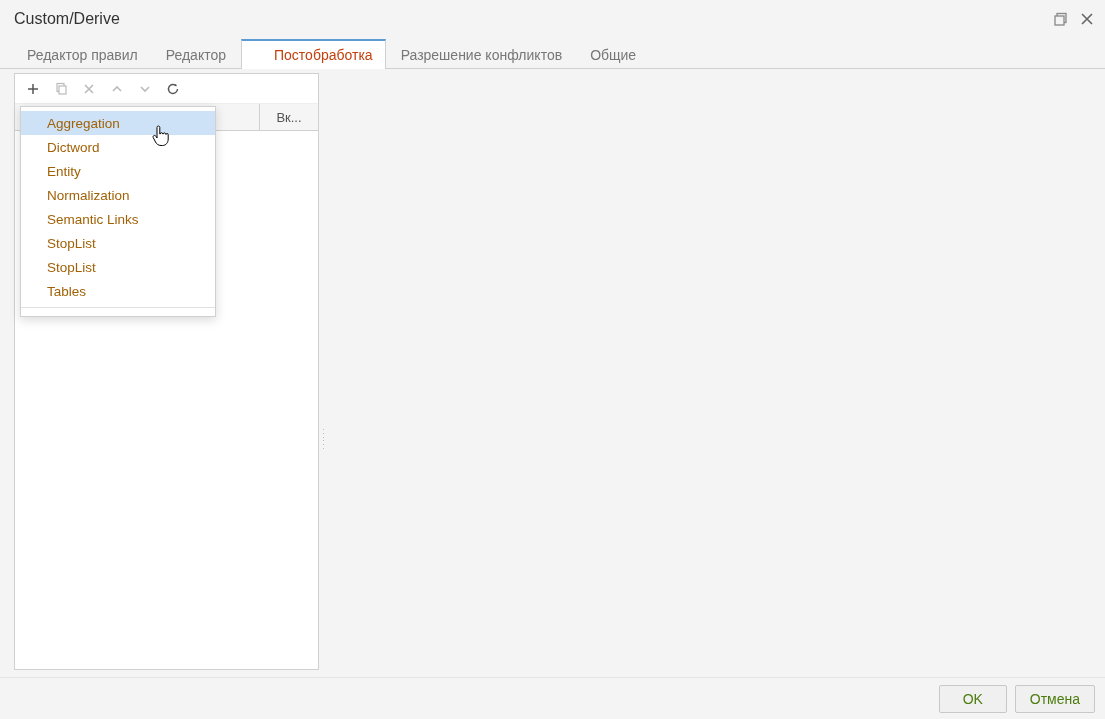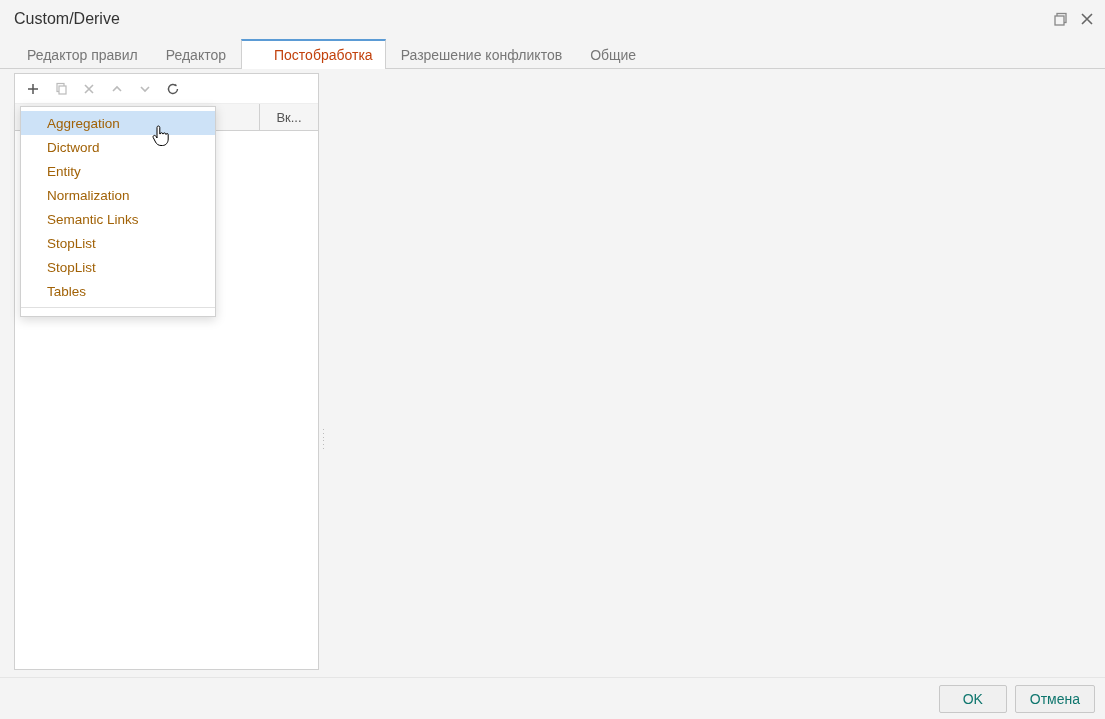--- a/index.html
+++ b/index.html
@@ -37,21 +37,21 @@
   .menu-item { height:24px; display:flex; align-items:center; padding:0 20px 0 26px; font-size:13.5px; color:#a16207; cursor:pointer; }
   .menu-item.highlight { background:#cde2f7; }
   .menu-sep { height:1px; background:#e0e0e0; margin:4px 0; }
   .menu-item .chev { margin-left:auto; color:#555; }
 
   .cursor-pointer {
     position:absolute; left:151px; top:125px; width:18px; height:22px; z-index:20; pointer-events:none;
   }
 
   .footer { height:42px; display:flex; align-items:center; justify-content:flex-end; padding:0 10px; gap:8px; border-top:1px solid #e5e5e5; }
-  .btn { min-width:68px; height:28px; padding:0 14px; font-size:14px; color:#0f766e; background:#f0f0f0; border:1px solid #c8c8c8; border-radius:2px; cursor:pointer; }
+  .btn { min-width:68px; height:28px; padding:0 14px; font-size:14px; color:#4d7c0f; background:#f0f0f0; border:1px solid #c8c8c8; border-radius:2px; cursor:pointer; }
 
   .splitter-handle { position:absolute; left:322px; top:360px; width:4px; height:20px; display:flex; flex-direction:column; justify-content:space-between; }
   .splitter-handle span { width:1px; height:1px; background:#bbb; margin-left:1px; }
 
   svg { display:block; }
 </style>
 </head>
 <body>
 
 <div class="window">

